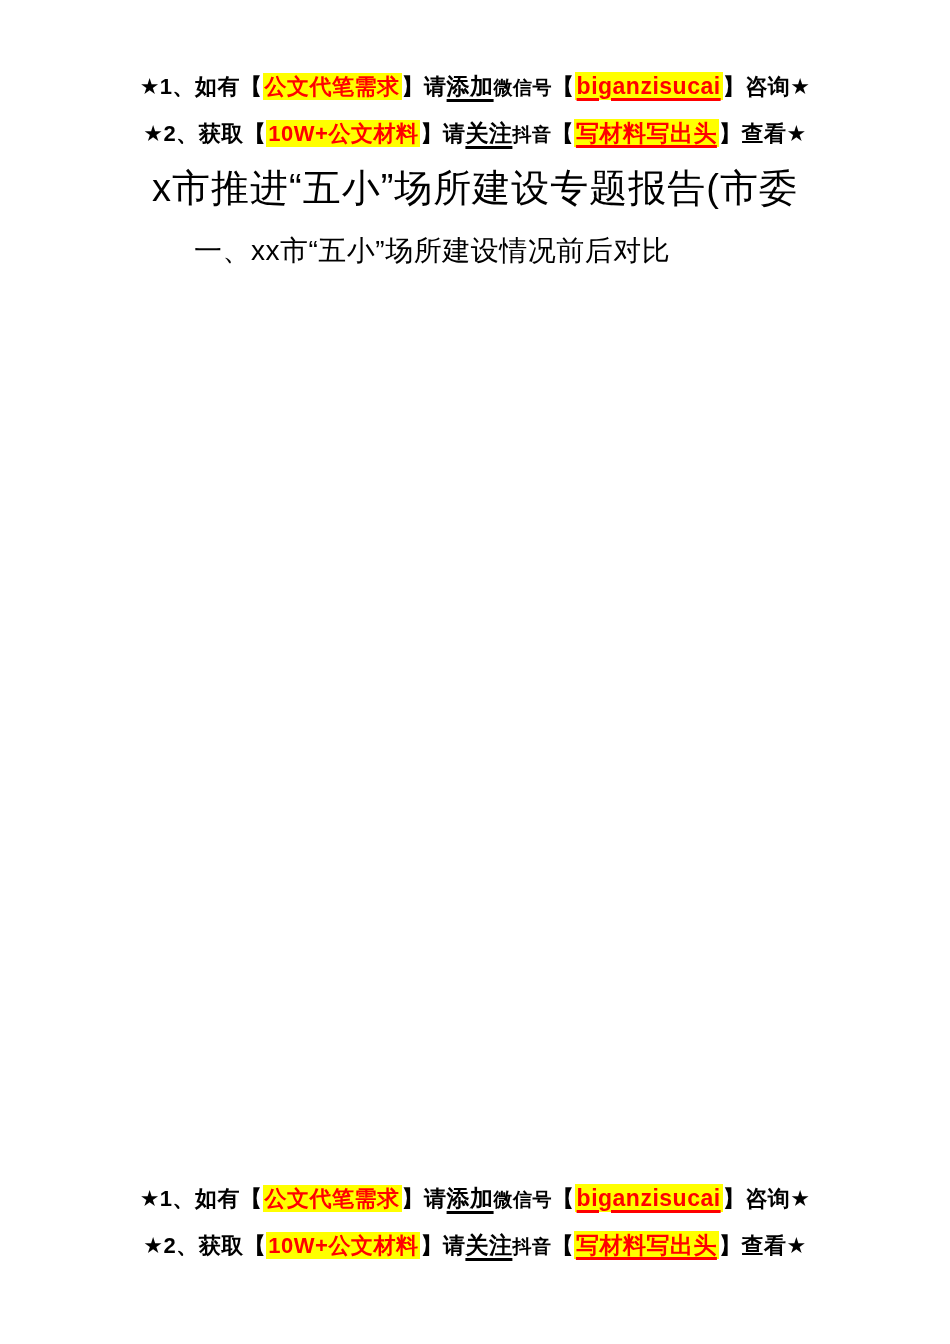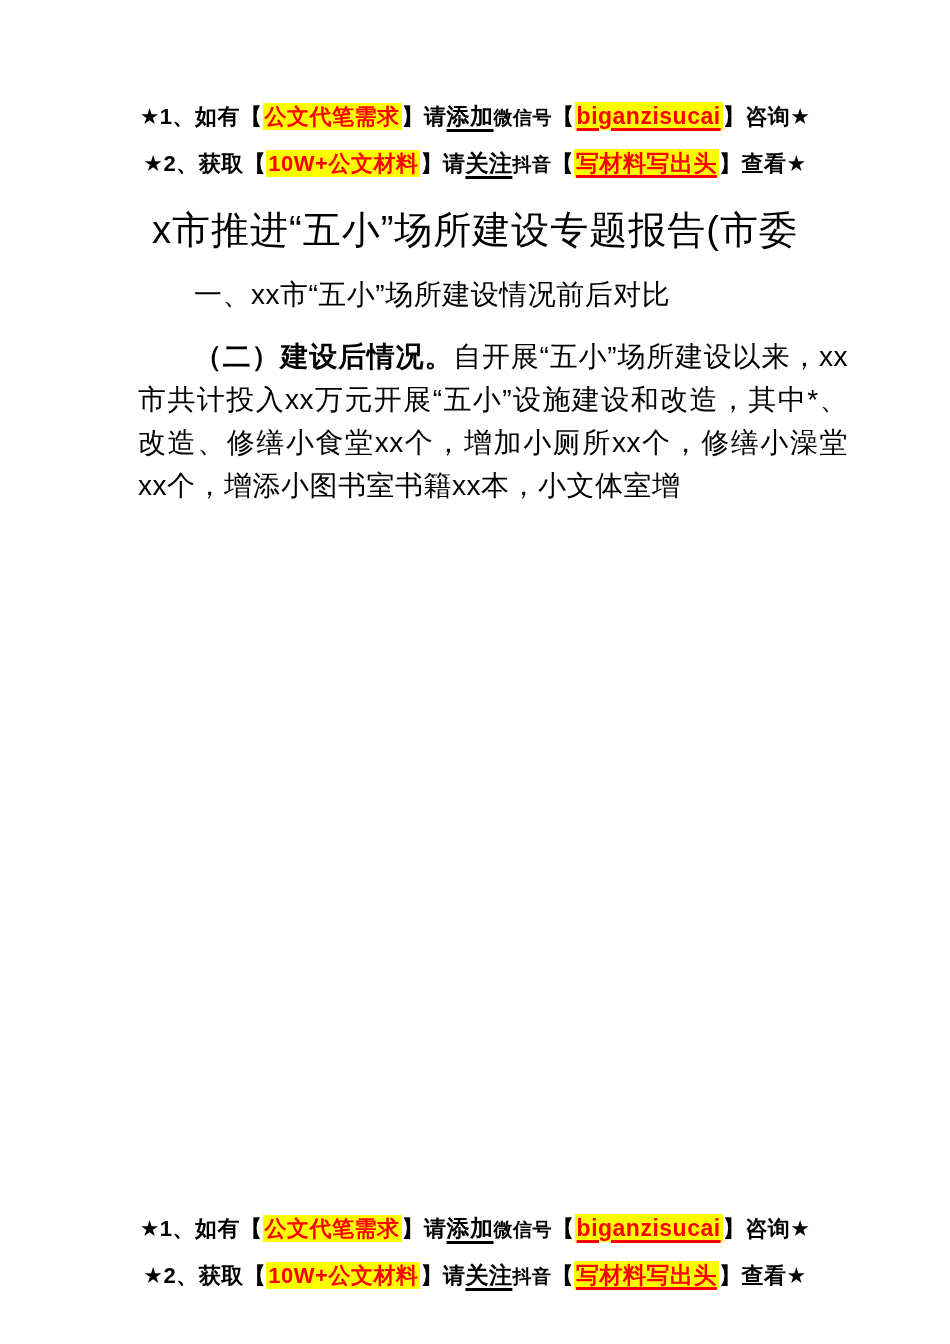--- a/index.html
+++ b/index.html
@@ -9,21 +9,21 @@
     font-family: "Liberation Sans", "DejaVu Sans", sans-serif;
     color: #000000;
   }
   .page {
     position: relative;
     width: 950px; height: 1344px;
     overflow: hidden;
     background: #ffffff;
   }
   
-  .notice { text-align: center; margin-top: 30px; }
+  .notice { text-align: center; }
   .notice-top { padding-top: 64px; }
   .notice-bottom { position: absolute; left: 0; right: 0; top: 1176px; }
   .notice-line {
     line-height: 45px;
     font-weight: 700;
     white-space: nowrap;
     letter-spacing: 0.5px;
   }
   .seg-plain  { font-size: 22px; color: #000; }
   .seg-small  { font-size: 19px; color: #000; }
@@ -44,21 +44,21 @@
     color: var(--accent-red, #ff0000);
     background: var(--hl-yellow, #ffff00);
     padding: 1px 2px;
     text-decoration: underline;
     text-decoration-color: var(--accent-red, #ff0000);
     text-decoration-thickness: 2.5px;
     text-underline-offset: 4px;
   }
   
   .doc-title {
-    margin: 16px;
+    margin: 4px;
     padding: 0 90px;
     text-align: center;
     font-size: 38px;
     font-weight: 400;
     line-height: 53px;
     letter-spacing: 1px;
   }
   
   .doc-body {
     margin-top: 14px;
@@ -95,21 +95,20 @@
   </header>
 
   <h1 class="doc-title"><span>x市推进“五小”场所建设专题报告(市委</span><br></h1>
 
   <main class="doc-body">
 
 
     <h2 class="section-heading">一、xx市“五小”场所建设情况前后对比</h2>
 
 
-    <p class="para"><span class="lead">（二）建设后情况。</span><span>自开展“五小”场所建设以来，xx市共计投入xx万元开展“五小”设施建设和改造，其中*、改造、修缮小食堂xx个，增加小厕所xx个，修缮小澡堂xx个，增添小图书室书籍xx本，小文体室增</span></p>
 
   </main>
 
   <footer class="notice notice-bottom">
     <div class="notice-line"><span class="seg-plain">★1、如有【</span><span class="seg-highlight">公文代笔需求</span><span class="seg-plain">】请</span><span class="seg-underline">添加</span><span class="seg-small">微信号</span><span class="seg-plain">【</span><span class="seg-highlight-underline">biganzisucai</span><span class="seg-plain">】咨询★</span></div>
     <div class="notice-line"><span class="seg-plain">★2、获取【</span><span class="seg-highlight">10W+公文材料</span><span class="seg-plain">】请</span><span class="seg-underline">关注</span><span class="seg-small">抖音</span><span class="seg-plain">【</span><span class="seg-highlight-underline">写材料写出头</span><span class="seg-plain">】查看★</span></div>
   </footer>
 
 </div>
 

